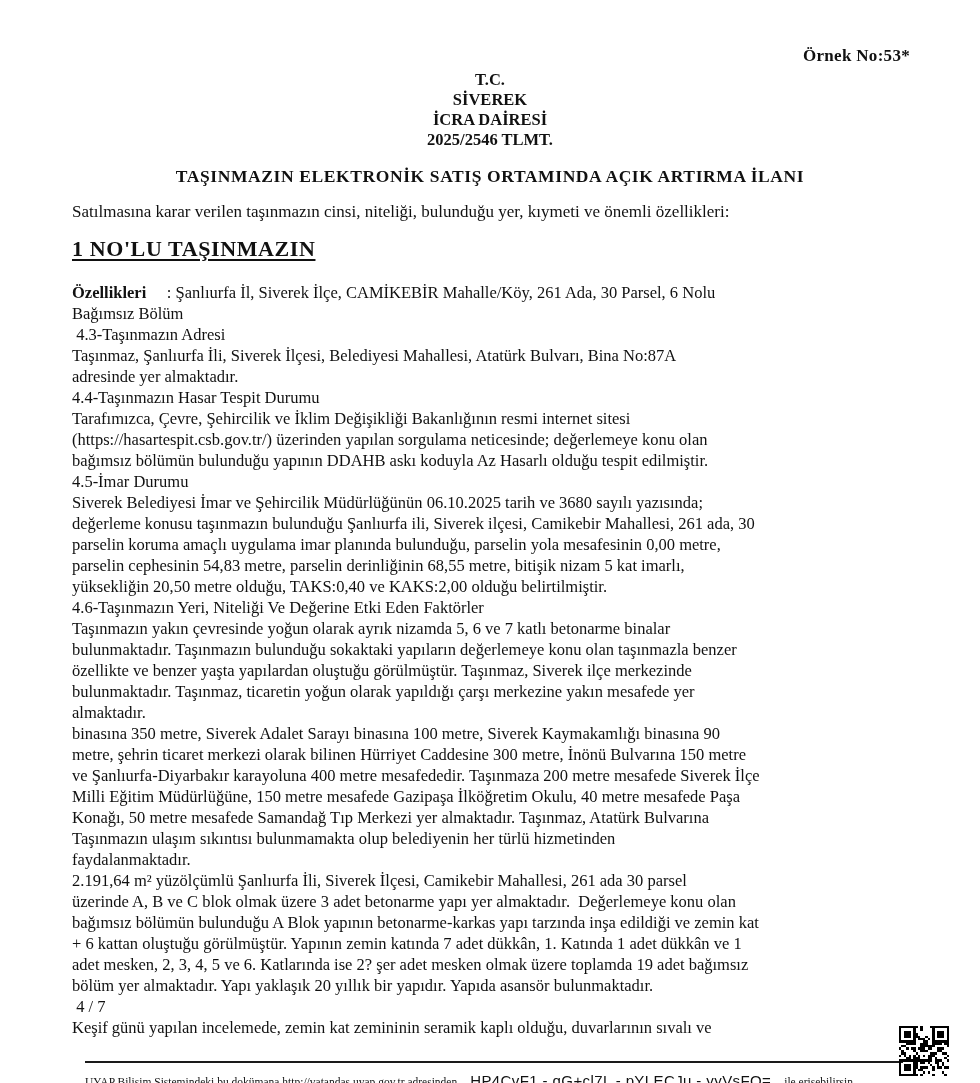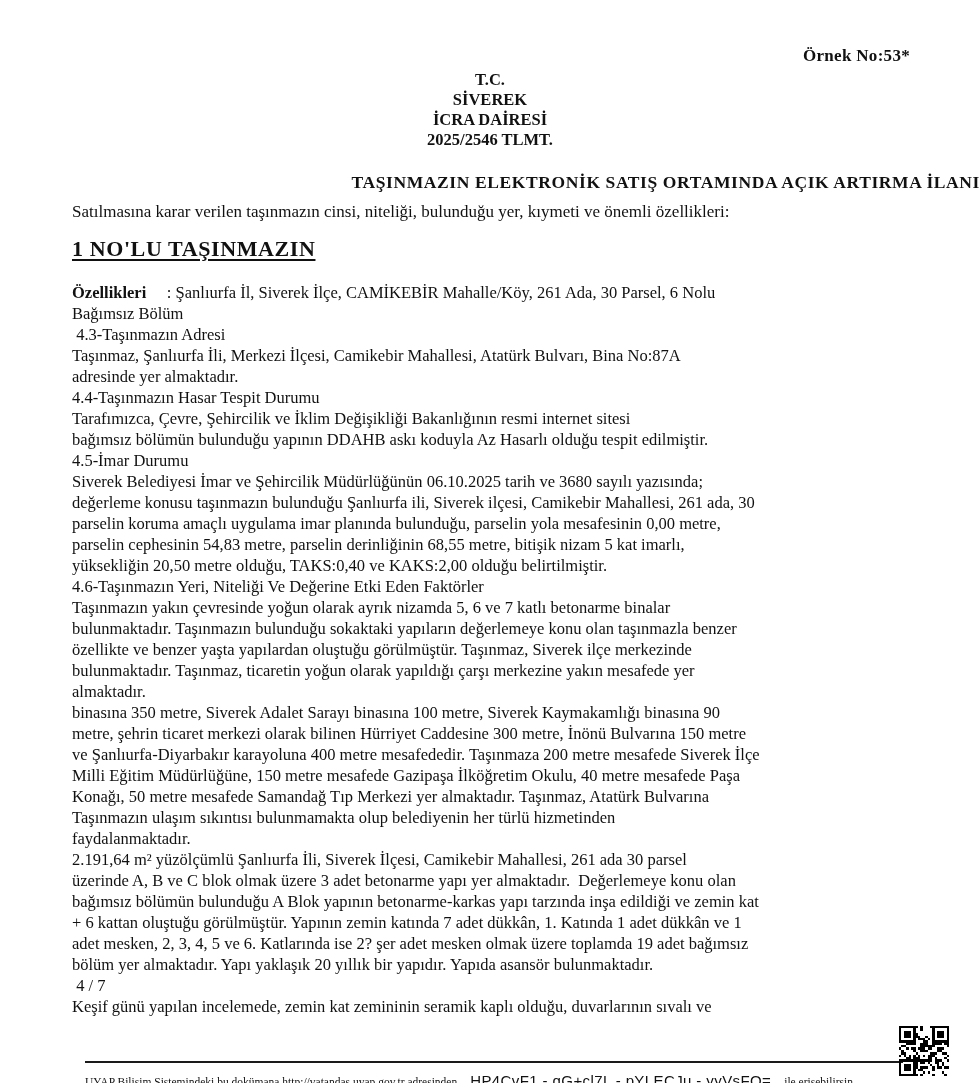--- a/index.html
+++ b/index.html
@@ -10,22 +10,22 @@
   }
   .ornek{
     position:absolute;top:46px;right:70px;
     font-weight:700;font-size:17px;letter-spacing:.3px;
   }
   .court{
     position:absolute;top:70px;left:0;width:100%;
     text-align:center;font-weight:700;font-size:16.5px;line-height:20px;
   }
   .doc-title{
-    position:absolute;top:172px;left:0;width:100%;
-    text-align:right;font-weight:700;font-size:17.5px;letter-spacing:.6px;
+    position:absolute;top:166px;left:0;width:100%;
+    text-align:center;font-weight:700;font-size:17.5px;letter-spacing:.6px;
   }
   .intro{
     position:absolute;top:202px;left:72px;right:60px;
     font-size:17px;white-space:pre;
   }
   .section-heading{
     position:absolute;top:236px;left:72px;
     font-size:22px;font-weight:700;letter-spacing:.6px;
     text-decoration:underline;text-decoration-thickness:2px;text-underline-offset:3px;
   }
@@ -61,24 +61,25 @@
 
 <div class="intro">Satılmasına karar verilen taşınmazın cinsi, niteliği, bulunduğu yer, kıymeti ve önemli özellikleri:</div>
 
 <div class="section-heading">1 NO'LU TAŞINMAZIN</div>
 
 <div class="body-block">
   <div class="line"><span class="ozl-label">Özellikleri</span><span>     : Şanlıurfa İl, Siverek İlçe, CAMİKEBİR Mahalle/Köy, 261 Ada, 30 Parsel, 6 Nolu</span></div>
   <div>
       <div class="line">Bağımsız Bölüm</div>
       <div class="line"> 4.3-Taşınmazın Adresi</div>
-      <div class="line">Taşınmaz, Şanlıurfa İli, Merkezi İlçesi, Camikebir Mahallesi, Atatürk Bulvarı, Bina No:87A</div>
+      <div class="line">Taşınmaz, Şanlıurfa İli, Siverek İlçesi, Belediyesi Mahallesi, Atatürk Bulvarı, Bina No:87A</div>
       <div class="line">adresinde yer almaktadır.</div>
       <div class="line">4.4-Taşınmazın Hasar Tespit Durumu</div>
       <div class="line">Tarafımızca, Çevre, Şehircilik ve İklim Değişikliği Bakanlığının resmi internet sitesi</div>
+      <div class="line">(https://hasartespit.csb.gov.tr/) üzerinden yapılan sorgulama neticesinde; değerlemeye konu olan</div>
       <div class="line">bağımsız bölümün bulunduğu yapının DDAHB askı koduyla Az Hasarlı olduğu tespit edilmiştir.</div>
       <div class="line">4.5-İmar Durumu</div>
       <div class="line">Siverek Belediyesi İmar ve Şehircilik Müdürlüğünün 06.10.2025 tarih ve 3680 sayılı yazısında;</div>
       <div class="line">değerleme konusu taşınmazın bulunduğu Şanlıurfa ili, Siverek ilçesi, Camikebir Mahallesi, 261 ada, 30</div>
       <div class="line">parselin koruma amaçlı uygulama imar planında bulunduğu, parselin yola mesafesinin 0,00 metre,</div>
       <div class="line">parselin cephesinin 54,83 metre, parselin derinliğinin 68,55 metre, bitişik nizam 5 kat imarlı,</div>
       <div class="line">yüksekliğin 20,50 metre olduğu, TAKS:0,40 ve KAKS:2,00 olduğu belirtilmiştir.</div>
       <div class="line">4.6-Taşınmazın Yeri, Niteliği Ve Değerine Etki Eden Faktörler</div>
       <div class="line">Taşınmazın yakın çevresinde yoğun olarak ayrık nizamda 5, 6 ve 7 katlı betonarme binalar</div>
       <div class="line">bulunmaktadır. Taşınmazın bulunduğu sokaktaki yapıların değerlemeye konu olan taşınmazla benzer</div>

